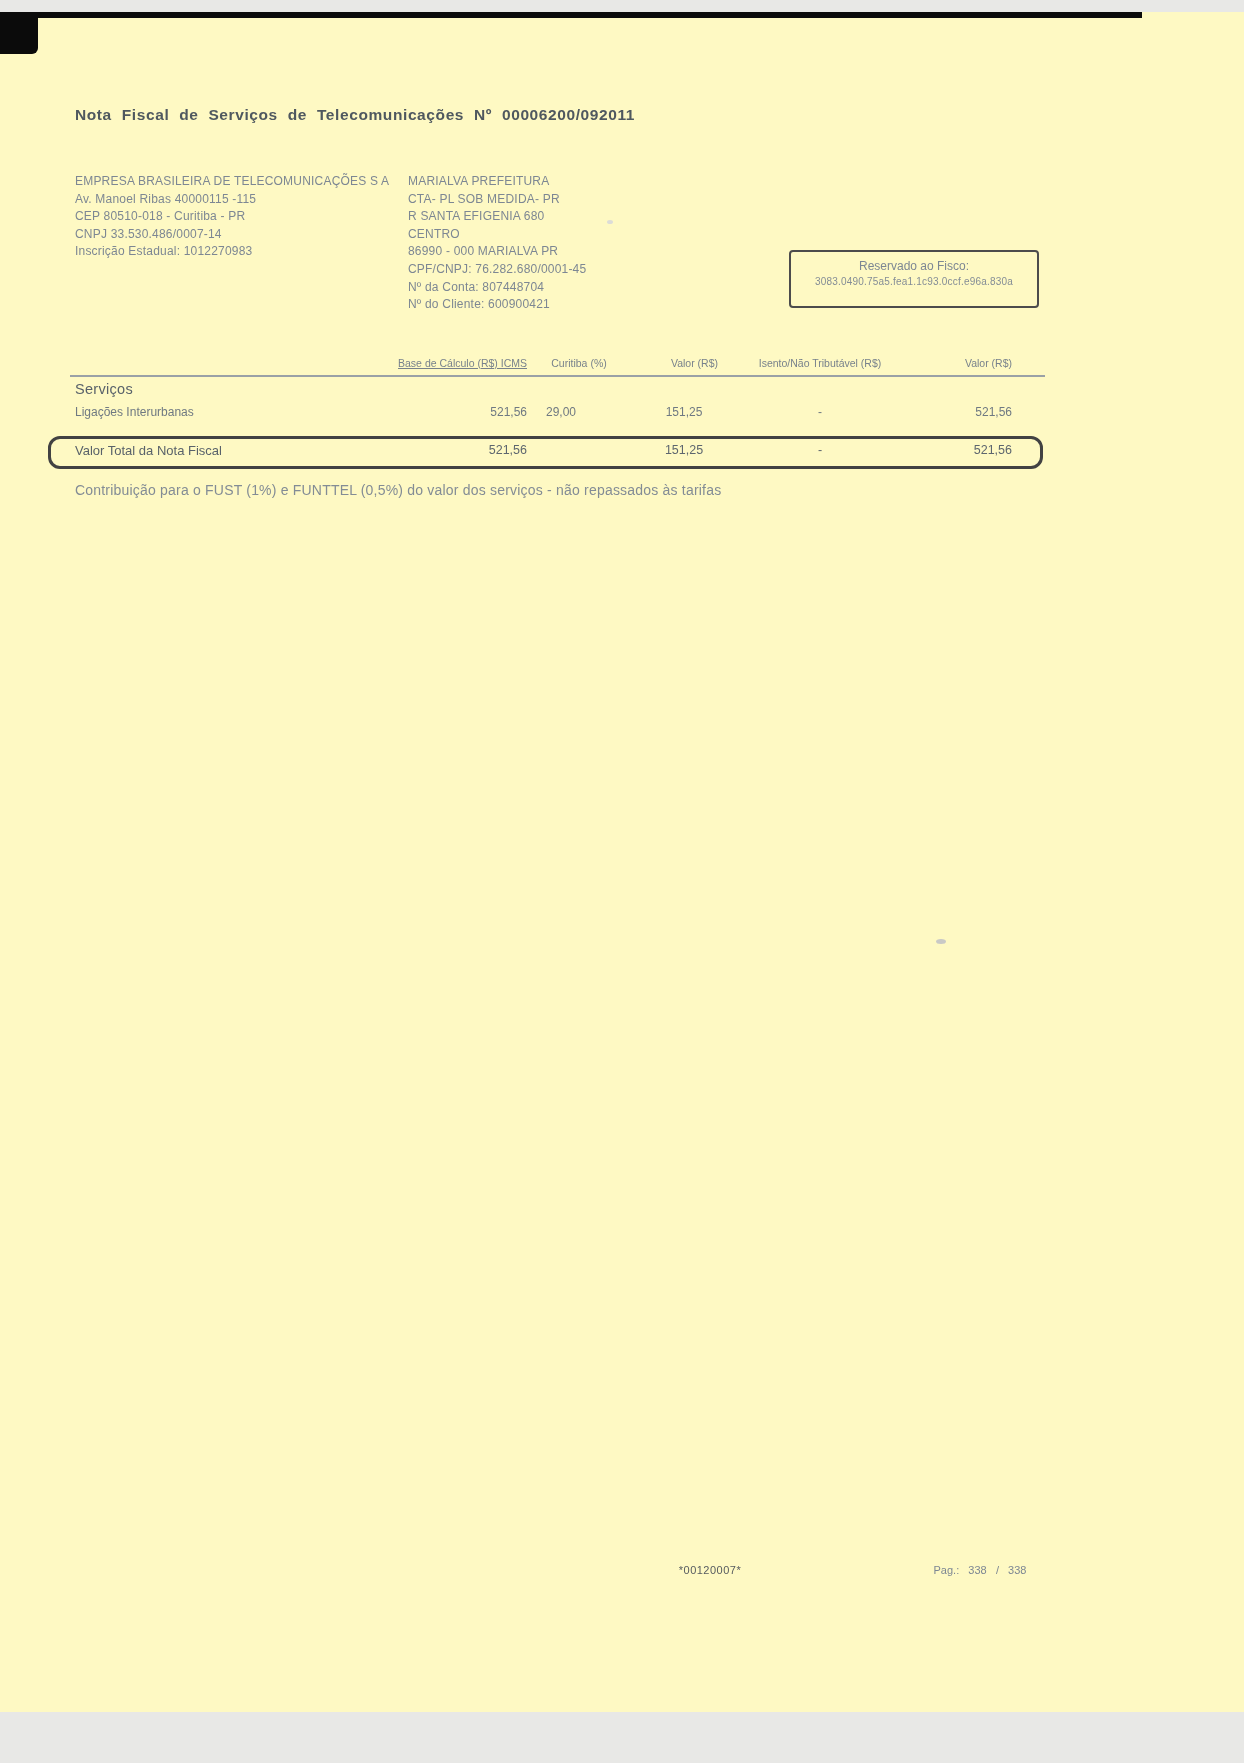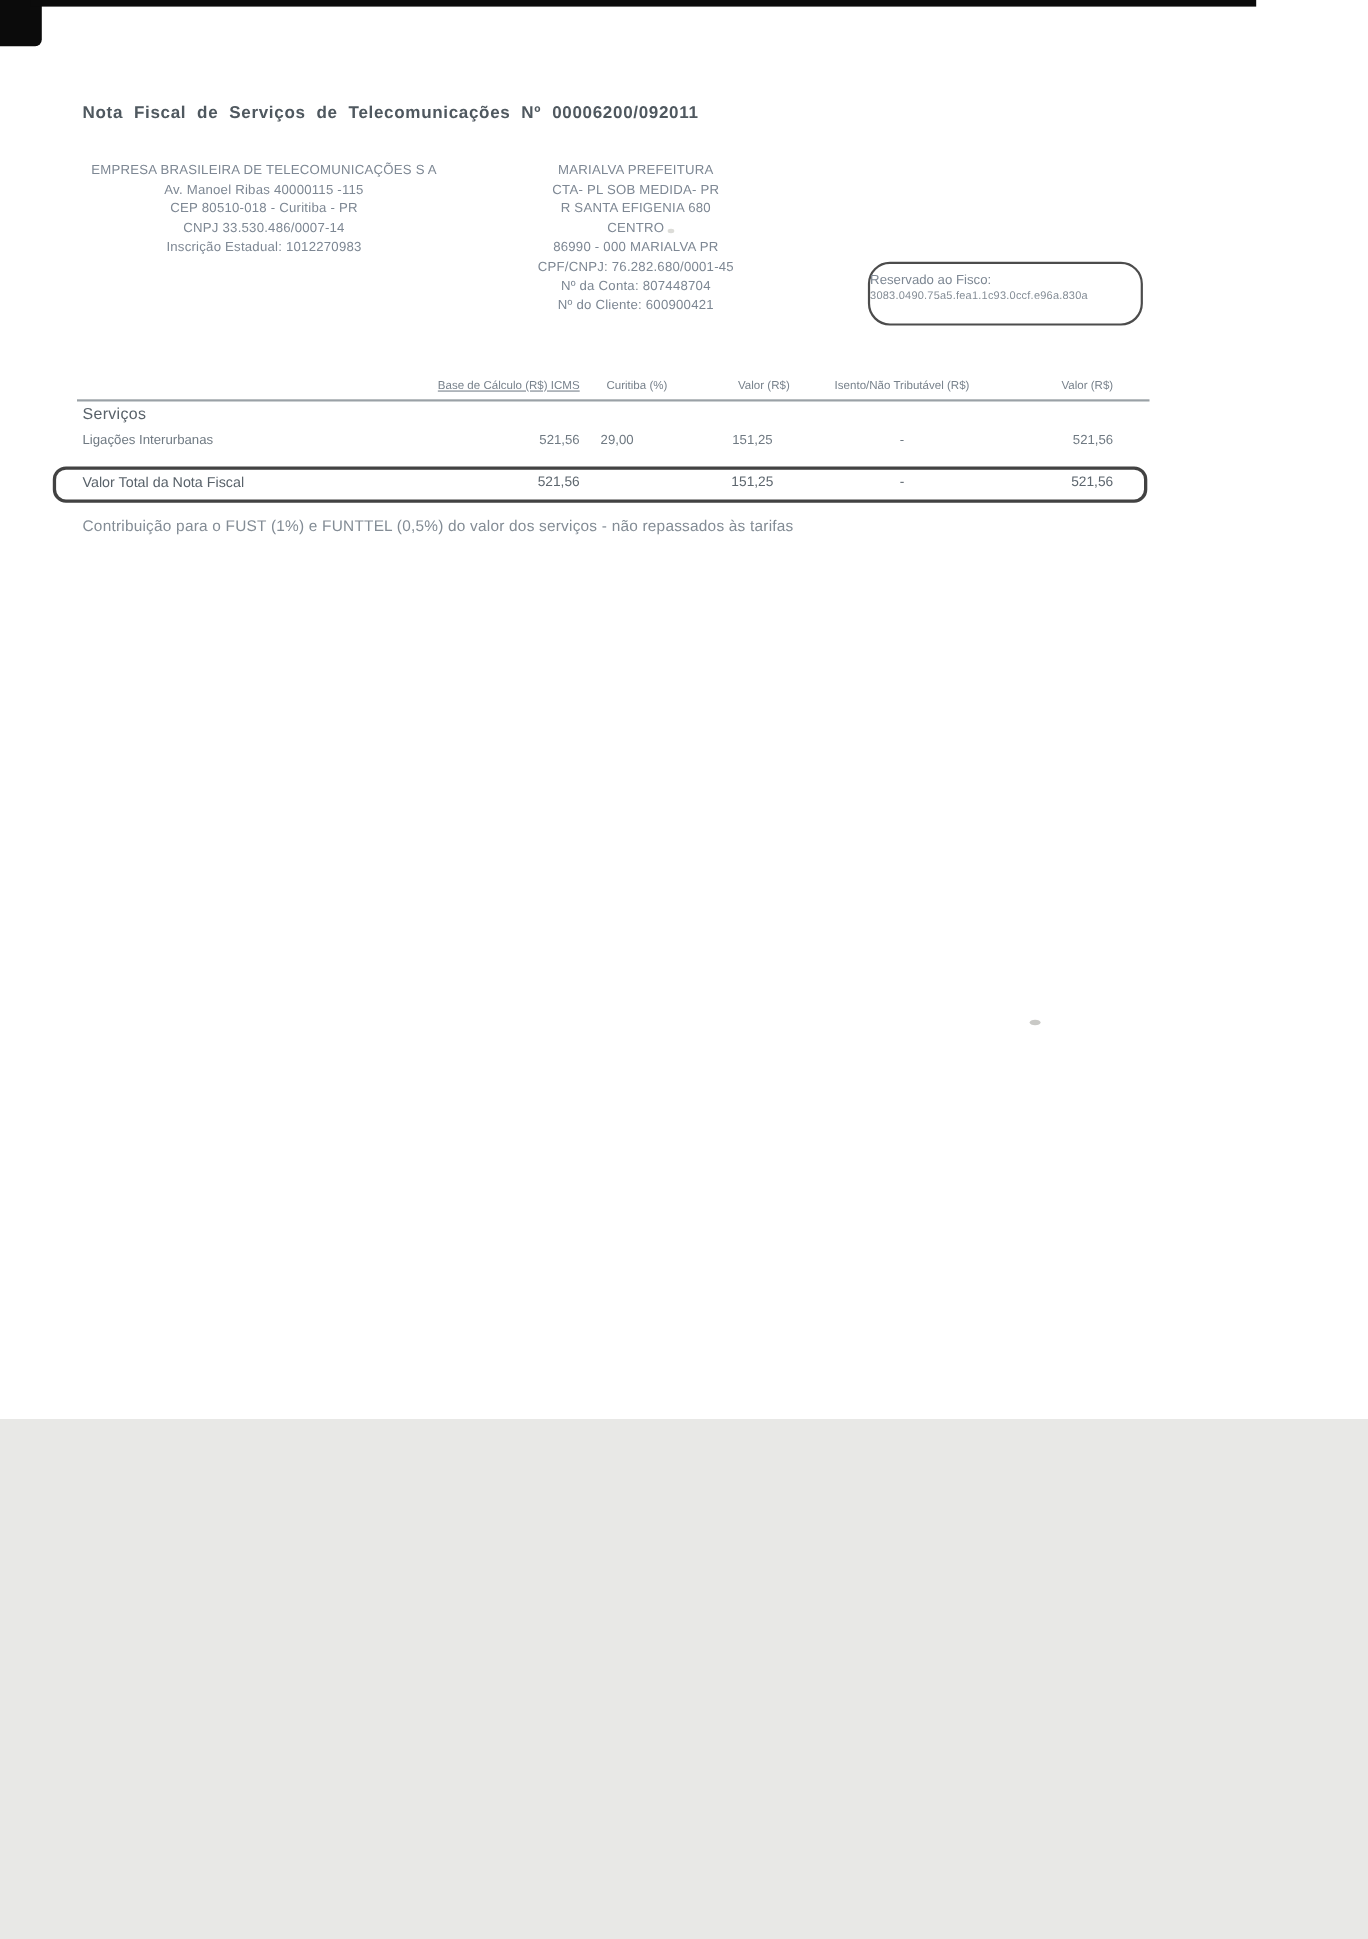--- a/index.html
+++ b/index.html
@@ -1,45 +1,45 @@
 <!DOCTYPE html>
 <html><head>
 <meta charset="utf-8">
 <style>
   * { margin:0; padding:0; box-sizing:border-box; }
   html,body { background:#e8e8e6; }
   body { font-family:"Liberation Sans", "DejaVu Sans", sans-serif; }
   .page {
-    position:relative; width:1244px; height:1290px; margin:0 auto;
-    background:#ffffff; overflow:hidden;
+    position:relative; width:1244px; height:1700px; margin:12px auto;
+    background:#fef9c3; overflow:hidden;
     color:#7d8793;
   }
   
   .art-corner   { position:absolute; left:0; top:0; width:38px; height:42px; background:#0b0b0b; border-bottom-right-radius:6px; }
   .art-topline  { position:absolute; left:28px; top:0; width:1114px; height:6px; background:#0b0b0b; }
   .art-bottomline { position:absolute; left:86px; top:1751px; width:1058px; height:6px; background:#0b0b0b; }
   .art-speck1 { position:absolute; left:936px; top:927px; width:10px; height:5px; background:#c9c9c6; border-radius:50%; }
   .art-speck2 { position:absolute; left:607px; top:208px; width:6px; height:4px; background:#dcdcd8; border-radius:50%; }
 
   .doc-title {
     position:absolute; left:75px; top:94px;
     font-size:15.5px; font-weight:bold; color:#4f585f;
     letter-spacing:0.6px; word-spacing:5px; white-space:nowrap;
   }
 
-  .info-col { position:absolute; top:146px; font-size:12px; line-height:17.6px; color:#7d8793; letter-spacing:0.2px;text-align:center; }
+  .info-col { position:absolute; top:161px; font-size:12px; line-height:17.6px; color:#7d8793; letter-spacing:0.2px; }
   .info-col div { white-space:nowrap; }
   .col-issuer   { left:75px;  width:330px; }
   .col-customer { left:408px; width:340px; }
   .col-invoice  { left:787px; width:300px; }
 
   .fisco-box {
     position:absolute; left:789px; top:238px; width:250px; height:58px;
-    border:2px solid #4c4c4c; border-radius:20px; background:transparent;
-    text-align:left;
+    border:2px solid #4c4c4c; border-radius:4px; background:transparent;
+    text-align:center;
   }
   .fisco-label { margin-top:7px; font-size:12px; color:#7d8793; }
   .fisco-code  { margin-top:3px; font-size:10px; color:#848d96; letter-spacing:0.2px; white-space:nowrap; }
 
   
   .th { position:absolute; top:345px; font-size:10.5px; color:#78828c; white-space:nowrap; }
   .th-base   { left:330px; width:197px; text-align:right;text-decoration:underline; }
   .th-aliq   { left:546px; width:66px;  text-align:center; }
   .th-valor  { left:650px; width:68px;  text-align:right; }
   .th-isento { left:742px; width:156px; text-align:center; }

